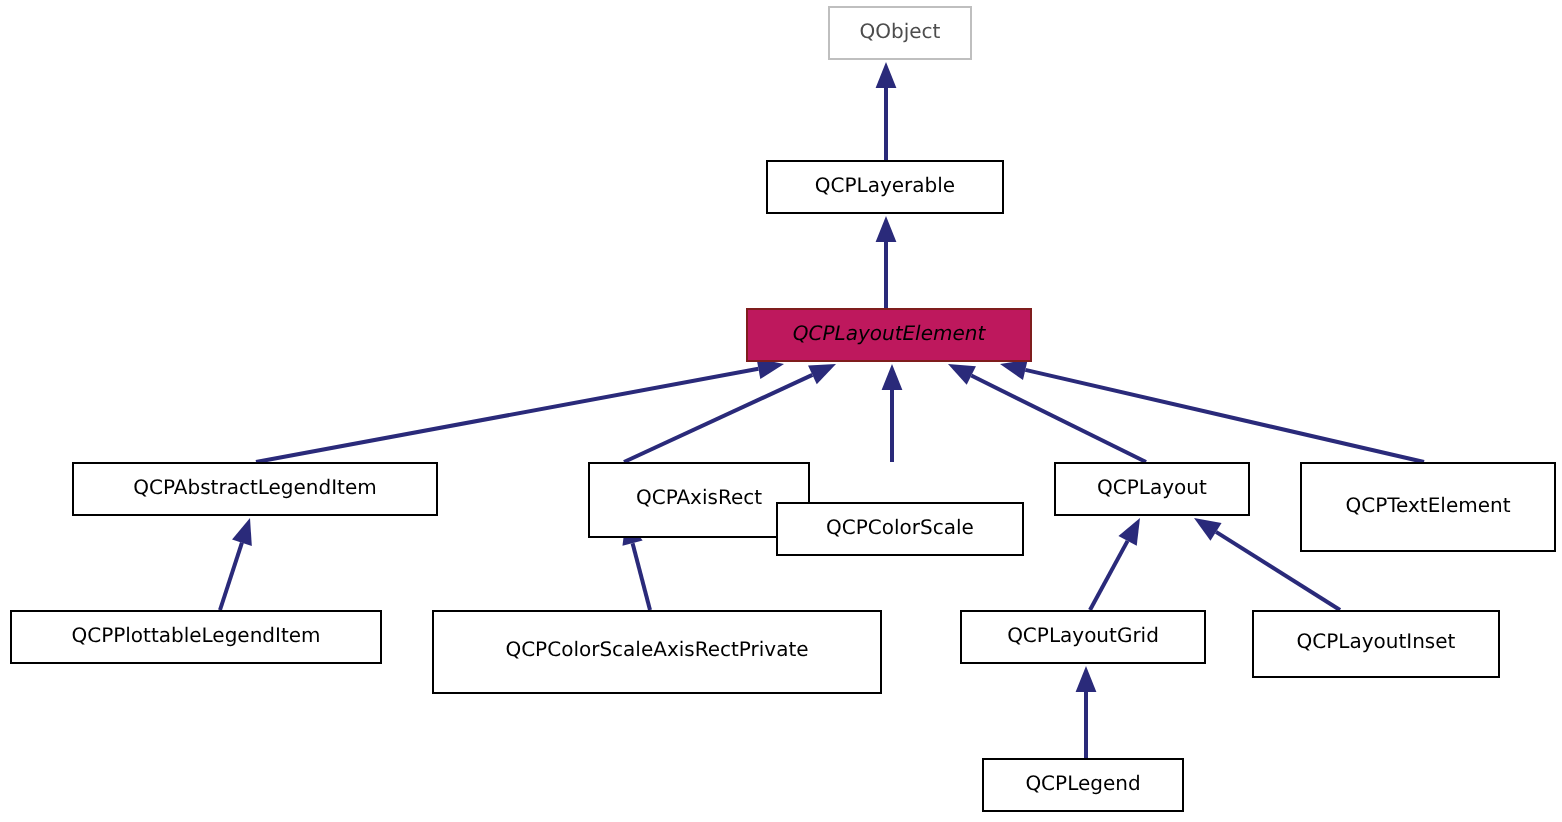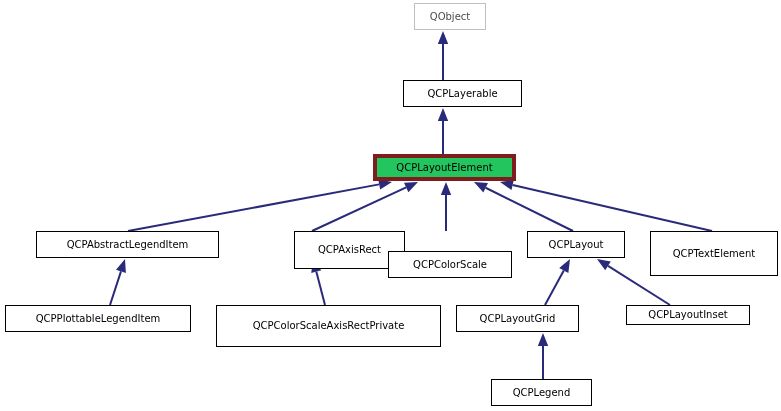--- a/index.html
+++ b/index.html
@@ -37,22 +37,23 @@
     line-height: 1;
     color: #000000;
     white-space: nowrap;
     letter-spacing: 0px;
   }
   .node.external {
     border: 1px solid #bfbfbf;
     color: #4d4d4d;
   }
   .node.highlight {
-    background: #22c55e;
-    border: 4px solid #7f1d1d;
+    background: #be185d;
+    border: 1px solid #7f1d1d;
+    font-style: italic;
   }
   .node-label {
     display: block;
     padding: 0 7px;
   }
 </style>
 </head>
 <body>
 
 <div id="diagram-root" style="background: rgb(255, 255, 255);">
@@ -103,21 +104,21 @@
       </g>
       <g>
         <line x1="543" y1="379" x2="543" y2="346" stroke="#2a2a7a" stroke-width="2"></line>
         <polygon points="543,333 548.2,346 537.8,346" fill="#2a2a7a"></polygon>
       </g>
     </svg>
   <div id="node-layer">
       <div class="node external" style="left: 414px; top: 3px; width: 72px; height: 27px;">
         <span class="node-label">QObject</span>
       </div>
-      <div class="node" style="left: 383px; top: 80px; width: 119px; height: 27px; margin-left: 20px;">
+      <div class="node" style="left: 383px; top: 80px; width: 119px; height: 27px;">
         <span class="node-label">QCPLayerable</span>
       </div>
       <div class="node highlight" style="left: 373px; top: 154px; width: 143px; height: 27px;">
         <span class="node-label">QCPLayoutElement</span>
       </div>
       <div class="node" style="left: 36px; top: 231px; width: 183px; height: 27px;">
         <span class="node-label">QCPAbstractLegendItem</span>
       </div>
       <div class="node" style="left: 268px; top: 231px; width: 111px; height: 38px; margin-left: 26px;">
         <span class="node-label">QCPAxisRect</span>
@@ -130,23 +131,23 @@
       </div>
       <div class="node" style="left: 650px; top: 231px; width: 128px; height: 45px;">
         <span class="node-label">QCPTextElement</span>
       </div>
       <div class="node" style="left: 5px; top: 305px; width: 186px; height: 27px;">
         <span class="node-label">QCPPlottableLegendItem</span>
       </div>
       <div class="node" style="left: 216px; top: 305px; width: 225px; height: 42px;">
         <span class="node-label">QCPColorScaleAxisRectPrivate</span>
       </div>
-      <div class="node" style="left: 456px; top: 305px; width: 123px; height: 27px;">
+      <div class="node" style="left: 480px; top: 305px; width: 123px; height: 27px;">
         <span class="node-label">QCPLayoutGrid</span>
       </div>
-      <div class="node" style="left: 626px; top: 305px; width: 124px; height: 20px;">
+      <div class="node" style="left: 626px; top: 305px; width: 124px; height: 34px;">
         <span class="node-label">QCPLayoutInset</span>
       </div>
       <div class="node" style="left: 491px; top: 379px; width: 101px; height: 27px;">
         <span class="node-label">QCPLegend</span>
       </div>
     </div>
 </div>
 
 </body></html>

